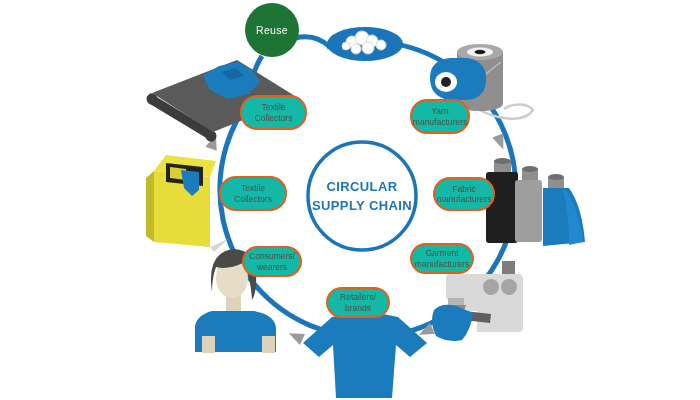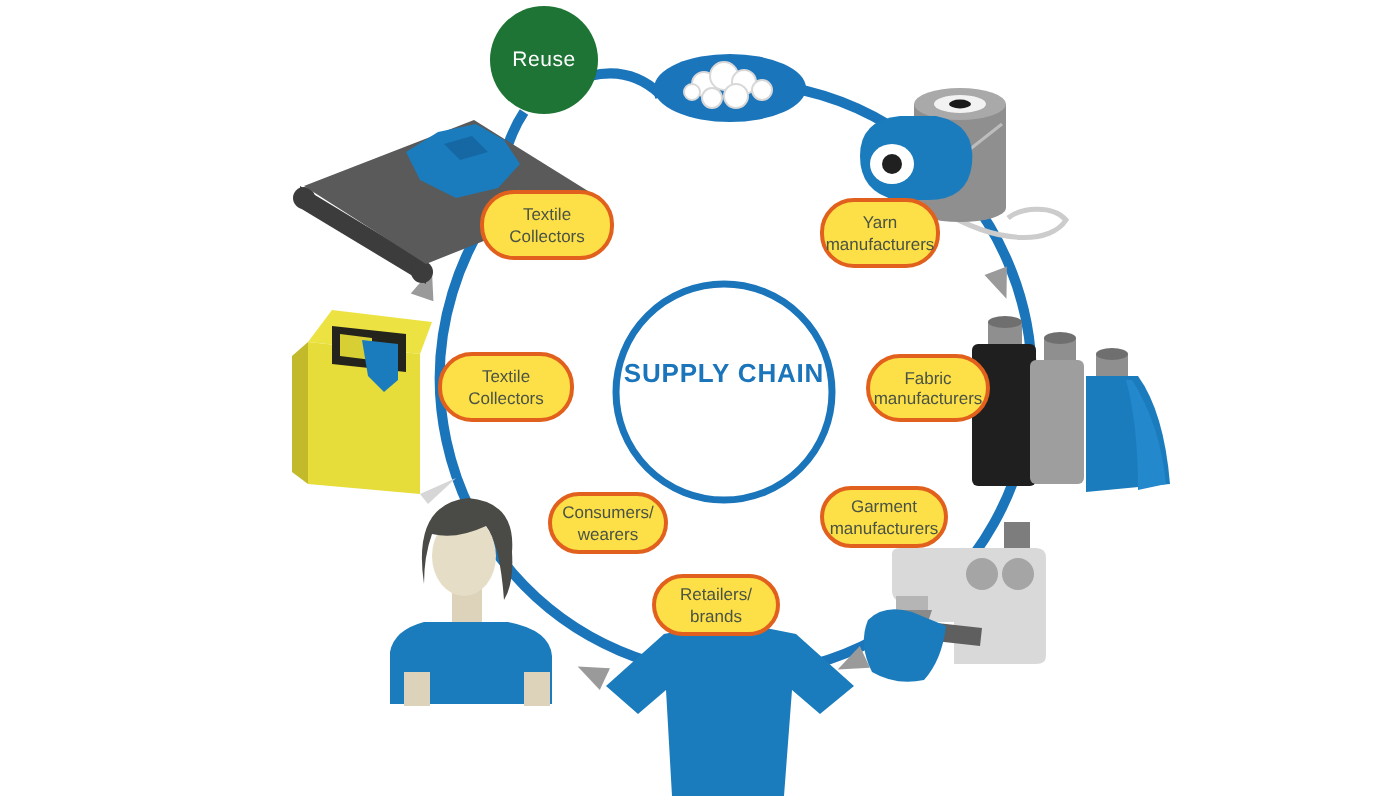--- a/index.html
+++ b/index.html
@@ -1,21 +1,21 @@
 <!DOCTYPE html>
 <html><head>
 <meta charset="utf-8">
 <style>
   html,body{margin:0;padding:0;background:#ffffff;}
   .stage{position:relative;width:700px;height:400px;background:#ffffff;overflow:hidden;
          font-family:"Liberation Sans",sans-serif;}
   .stage svg{position:absolute;left:0;top:0;}
   .overlay{position:absolute;box-sizing:border-box;}
   
-  .pill{background:#fde047;border:2.5px solid #e2601d;border-radius:17px;
+  .pill{background:#14b8a6;border:2.5px solid #e2601d;border-radius:17px;
         display:flex;flex-direction:column;align-items:center;justify-content:center;
         text-align:center;color:#4b5345;font-size:8.5px;line-height:1.18;font-weight:400;}
   
   .center-label{color:#1b75bb;font-weight:bold;font-size:13px;letter-spacing:.4px;
         text-align:center;line-height:1.45;}
   
   .reuse-label{color:#ffffff;font-size:10.5px;text-align:center;letter-spacing:.3px;}
   
   .logo-box{background:#ffffff;border:2.5px solid #1b75bb;border-radius:9px;
         display:flex;flex-direction:column;align-items:center;justify-content:center;}
@@ -130,20 +130,21 @@
       </g>
     </g>
 
     <circle cx="362" cy="196" r="54" fill="#ffffff" stroke="#1b75bb" stroke-width="3.5"></circle>
   </svg>
 
   <div class="overlay reuse-label" style="left:245px;top:24px;width:54px;">Reuse</div>
 
 
   <div class="overlay center-label" style="left:302px;top:178px;width:120px;">
+    <div>CIRCULAR</div>
     <div>SUPPLY CHAIN</div>
   </div>
 
   <div class="overlay pill" style="left:240px;top:95px;width:67px;height:35px;">
     <span>Textile</span>
     <span>Collectors</span>
   </div>
   <div class="overlay pill" style="left:410px;top:99px;width:60px;height:35px;">
     <span>Yarn</span>
     <span>manufacturers</span>
@@ -153,21 +154,21 @@
     <span>manufacturers</span>
   </div>
   <div class="overlay pill" style="left:410px;top:243px;width:64px;height:31px;">
     <span>Garment</span>
     <span>manufacturers</span>
   </div>
   <div class="overlay pill" style="left:326px;top:287px;width:64px;height:31px;">
     <span>Retailers/</span>
     <span>brands</span>
   </div>
-  <div class="overlay pill" style="left:242px;top:246px;width:60px;height:31px;margin-left:32px;">
+  <div class="overlay pill" style="left:242px;top:246px;width:60px;height:31px;">
     <span>Consumers/</span>
     <span>wearers</span>
   </div>
   <div class="overlay pill" style="left:219px;top:176px;width:68px;height:35px;">
     <span>Textile</span>
     <span>Collectors</span>
   </div>
 
 </div>
 

